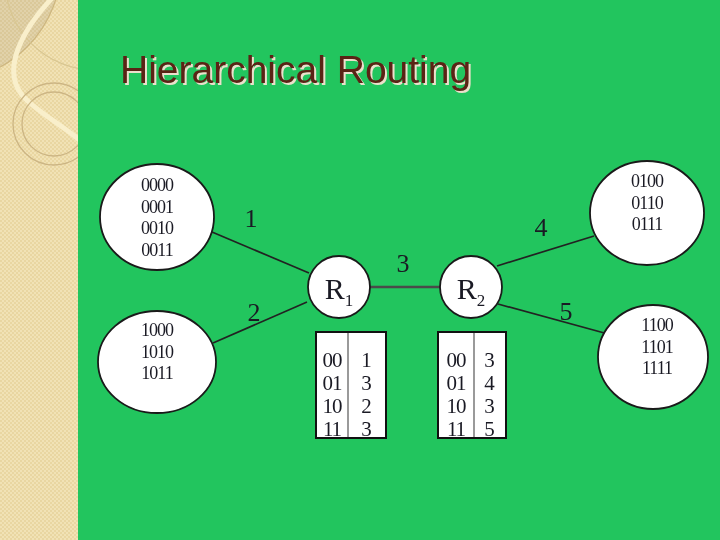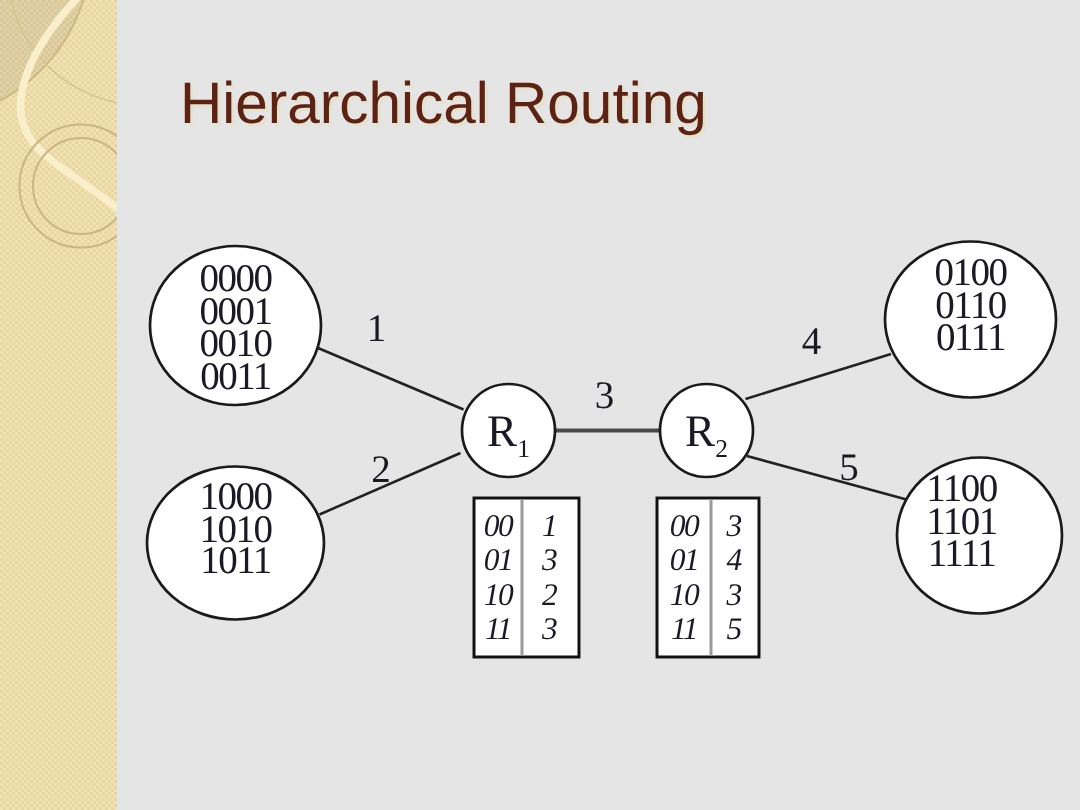--- a/index.html
+++ b/index.html
@@ -1,18 +1,18 @@
 <!DOCTYPE html>
 <html><head>
 <meta charset="utf-8">
 <style>
   html,body{margin:0;padding:0;background:#fff;}
   .slide{
     position:relative;width:720px;height:540px;overflow:hidden;
-    background:#e5e5e5;font-family:"Liberation Serif",serif;
+    background:#22c55e;font-family:"Liberation Serif",serif;
   }
   
   .sidebar{
     position:absolute;left:0;top:0;width:78px;height:540px;
     background-color:#e9d6a1;
     background-image:
       linear-gradient(45deg,#f1e2b5 25%,transparent 25%,transparent 75%,#f1e2b5 75%),
       linear-gradient(45deg,#f1e2b5 25%,transparent 25%,transparent 75%,#f1e2b5 75%);
     background-size:4px 4px;background-position:0 0,2px 2px;
   }
@@ -25,38 +25,37 @@
     text-shadow:2px 2px 0 #ece0cc;white-space:nowrap;
   }
   
   .diagram-svg{position:absolute;left:0;top:0;}
   .diagram-svg line{stroke:#222222;stroke-width:1.7;}
   .diagram-svg line.trunk{stroke:#4a4a4a;stroke-width:2.6;}
   .diagram-svg ellipse,.diagram-svg circle{fill:#ffffff;stroke:#1a1a1a;stroke-width:1.8;}
   
   .net{
     position:absolute;width:114px;text-align:center;
-    font-size:26px;line-height:21.5px;letter-spacing:-1px;color:#1a1a24;
+    font-size:18px;line-height:21.5px;letter-spacing:-1px;color:#1a1a24;
   }
   .router-label{
     position:absolute;transform:translate(-50%,-54%);
     font-size:30px;color:#1a1a24;white-space:nowrap;
   }
   .router-label sub{font-size:17px;line-height:0;}
   .link-label{
     position:absolute;transform:translate(-50%,-50%);
     font-size:26px;color:#1a1a24;
   }
   
   .rtable{
     position:absolute;width:72px;height:108px;box-sizing:border-box;
     border:2px solid #111;background:#fff;
     display:flex;flex-direction:column;justify-content:flex-start;
-    padding-top:6px;
-    font-style:italic;
+    padding-top:16px;
   }
   .rtable .divider{
     position:absolute;top:0;bottom:0;width:2px;background:#9a9a9a;
   }
   .rrow{display:flex;height:23px;align-items:center;
     font-size:21px;letter-spacing:-1px;color:#1a1a24;}
   .rrow .c1{text-align:center;}
   .rrow .c2{flex:1;text-align:center;}
   .t1 .divider{left:30px;} .t1 .c1{width:30px;}
   .t2 .divider{left:34px;} .t2 .c1{width:34px;}
@@ -103,21 +102,21 @@
   <div class="net" style="left:100px;top:320px;">
     <div>1000</div>
     <div>1010</div>
     <div>1011</div>
   </div>
   <div class="net" style="left:590px;top:171px;">
     <div>0100</div>
     <div>0110</div>
     <div>0111</div>
   </div>
-  <div class="net" style="left:584px;top:315px;">
+  <div class="net" style="left:600px;top:315px;">
     <div>1100</div>
     <div>1101</div>
     <div>1111</div>
   </div>
 
   <div class="router-label" style="left:339px;top:290px;">
     <span>R</span><sub>1</sub>
   </div>
   <div class="router-label" style="left:471px;top:290px;">
     <span>R</span><sub>2</sub>

